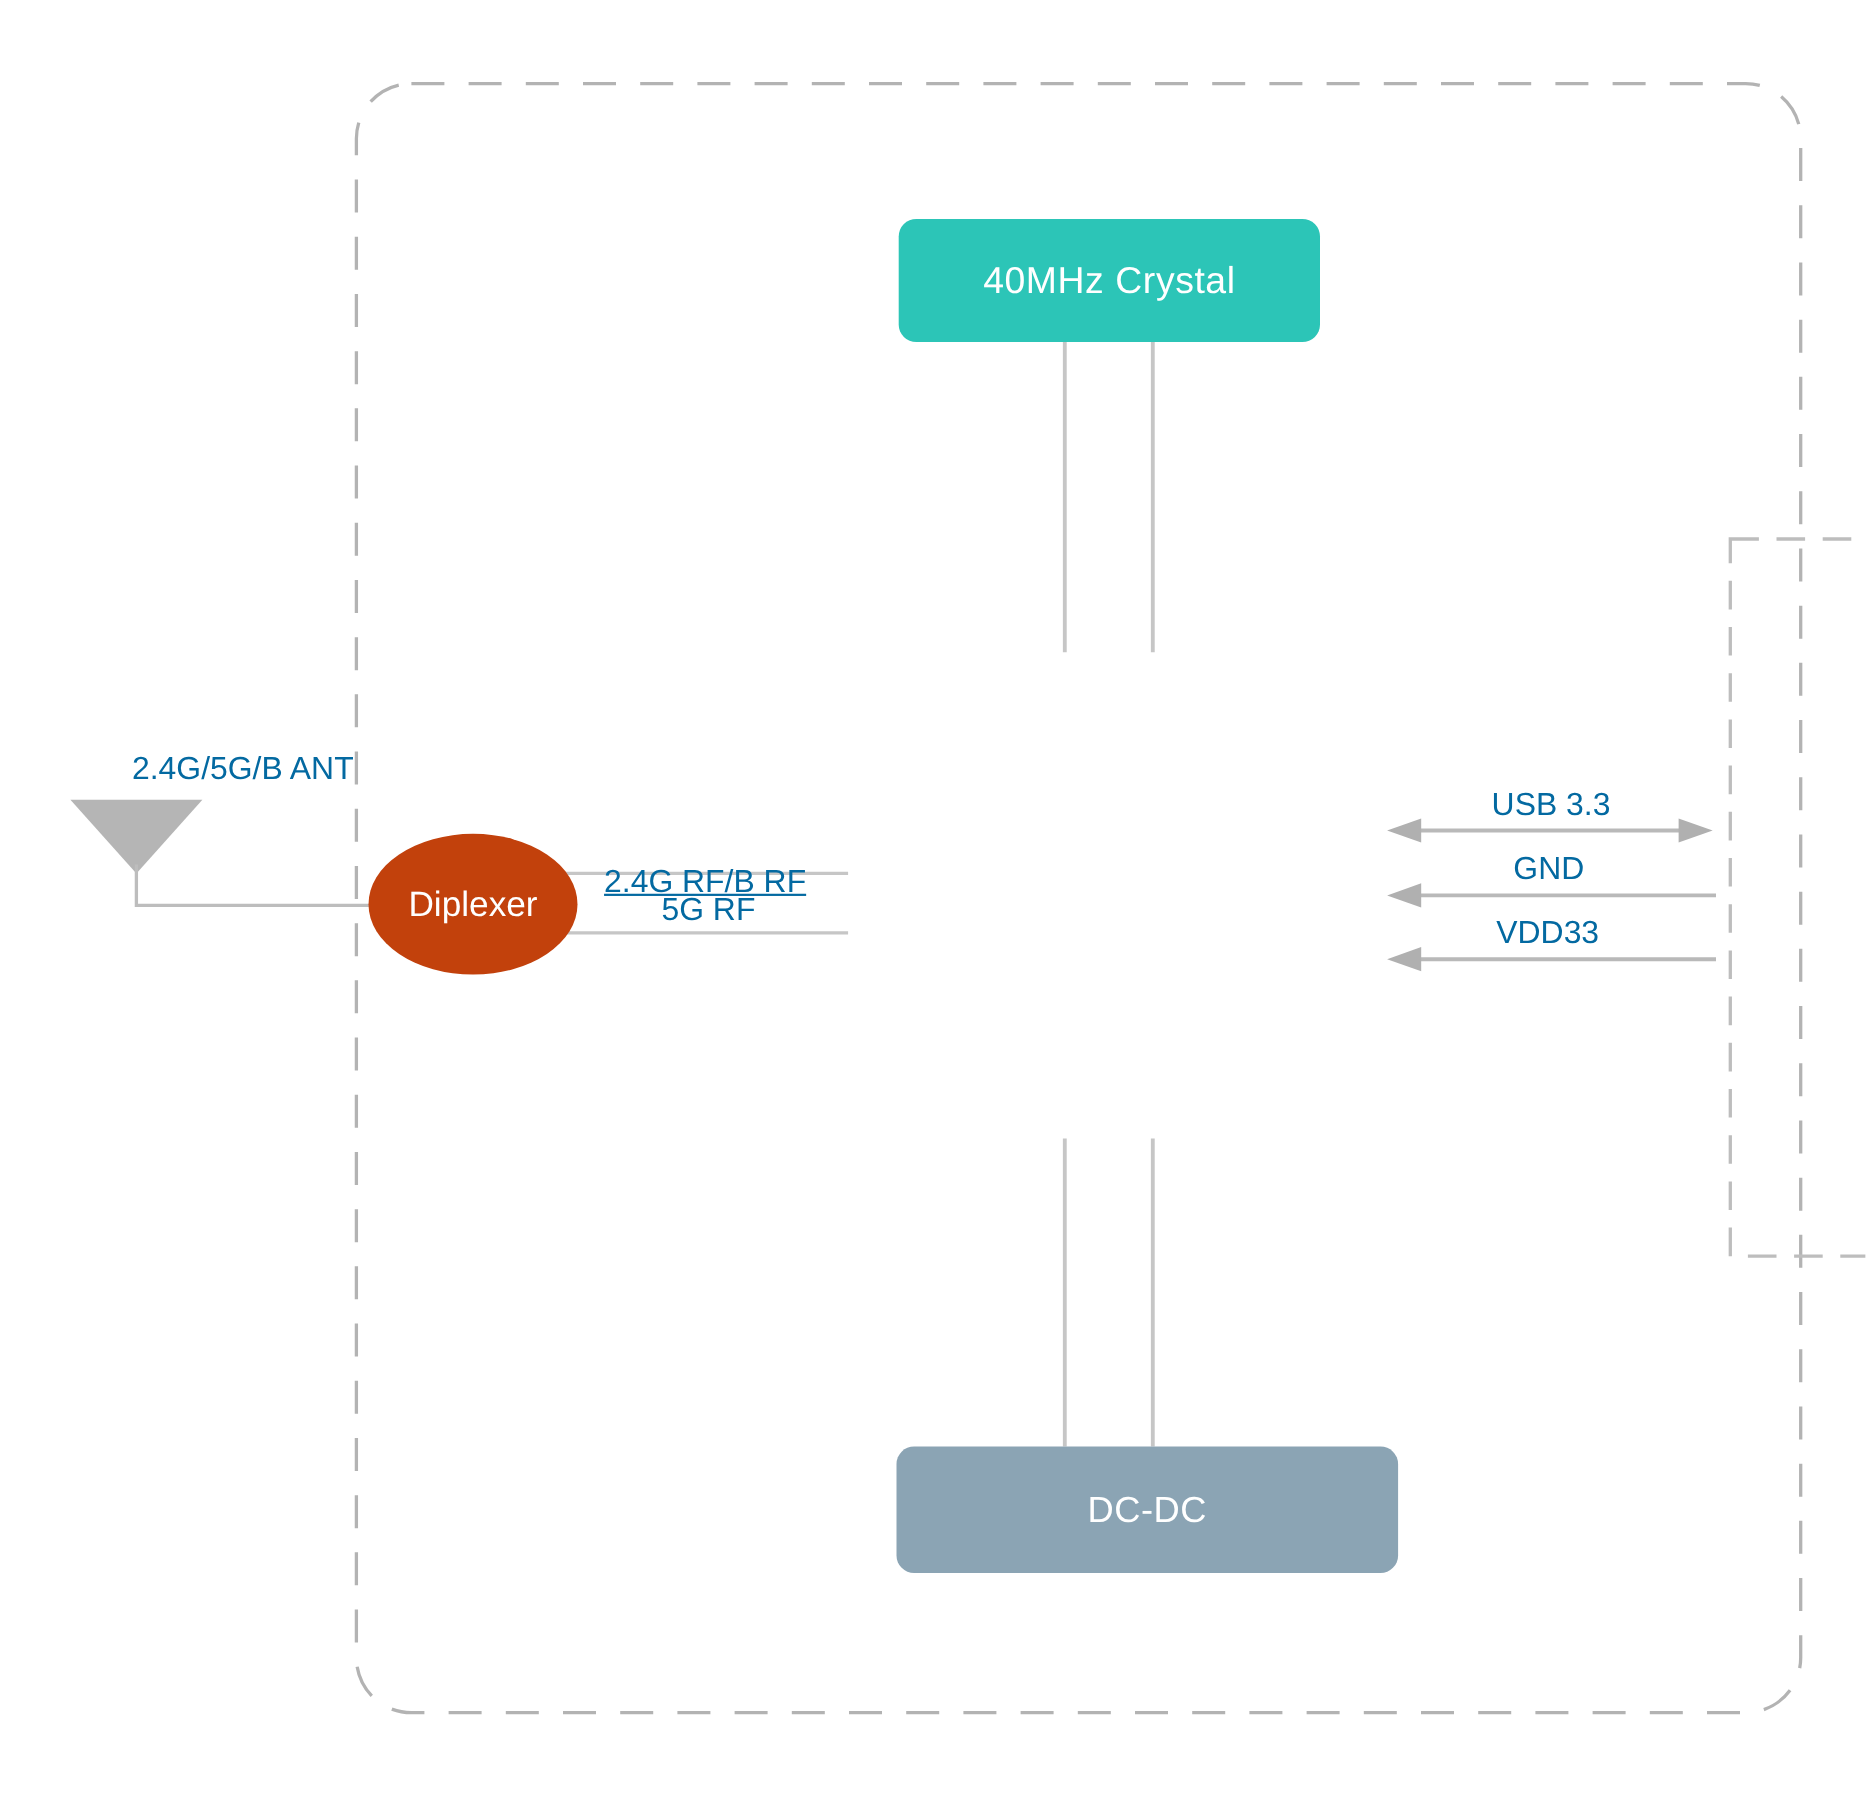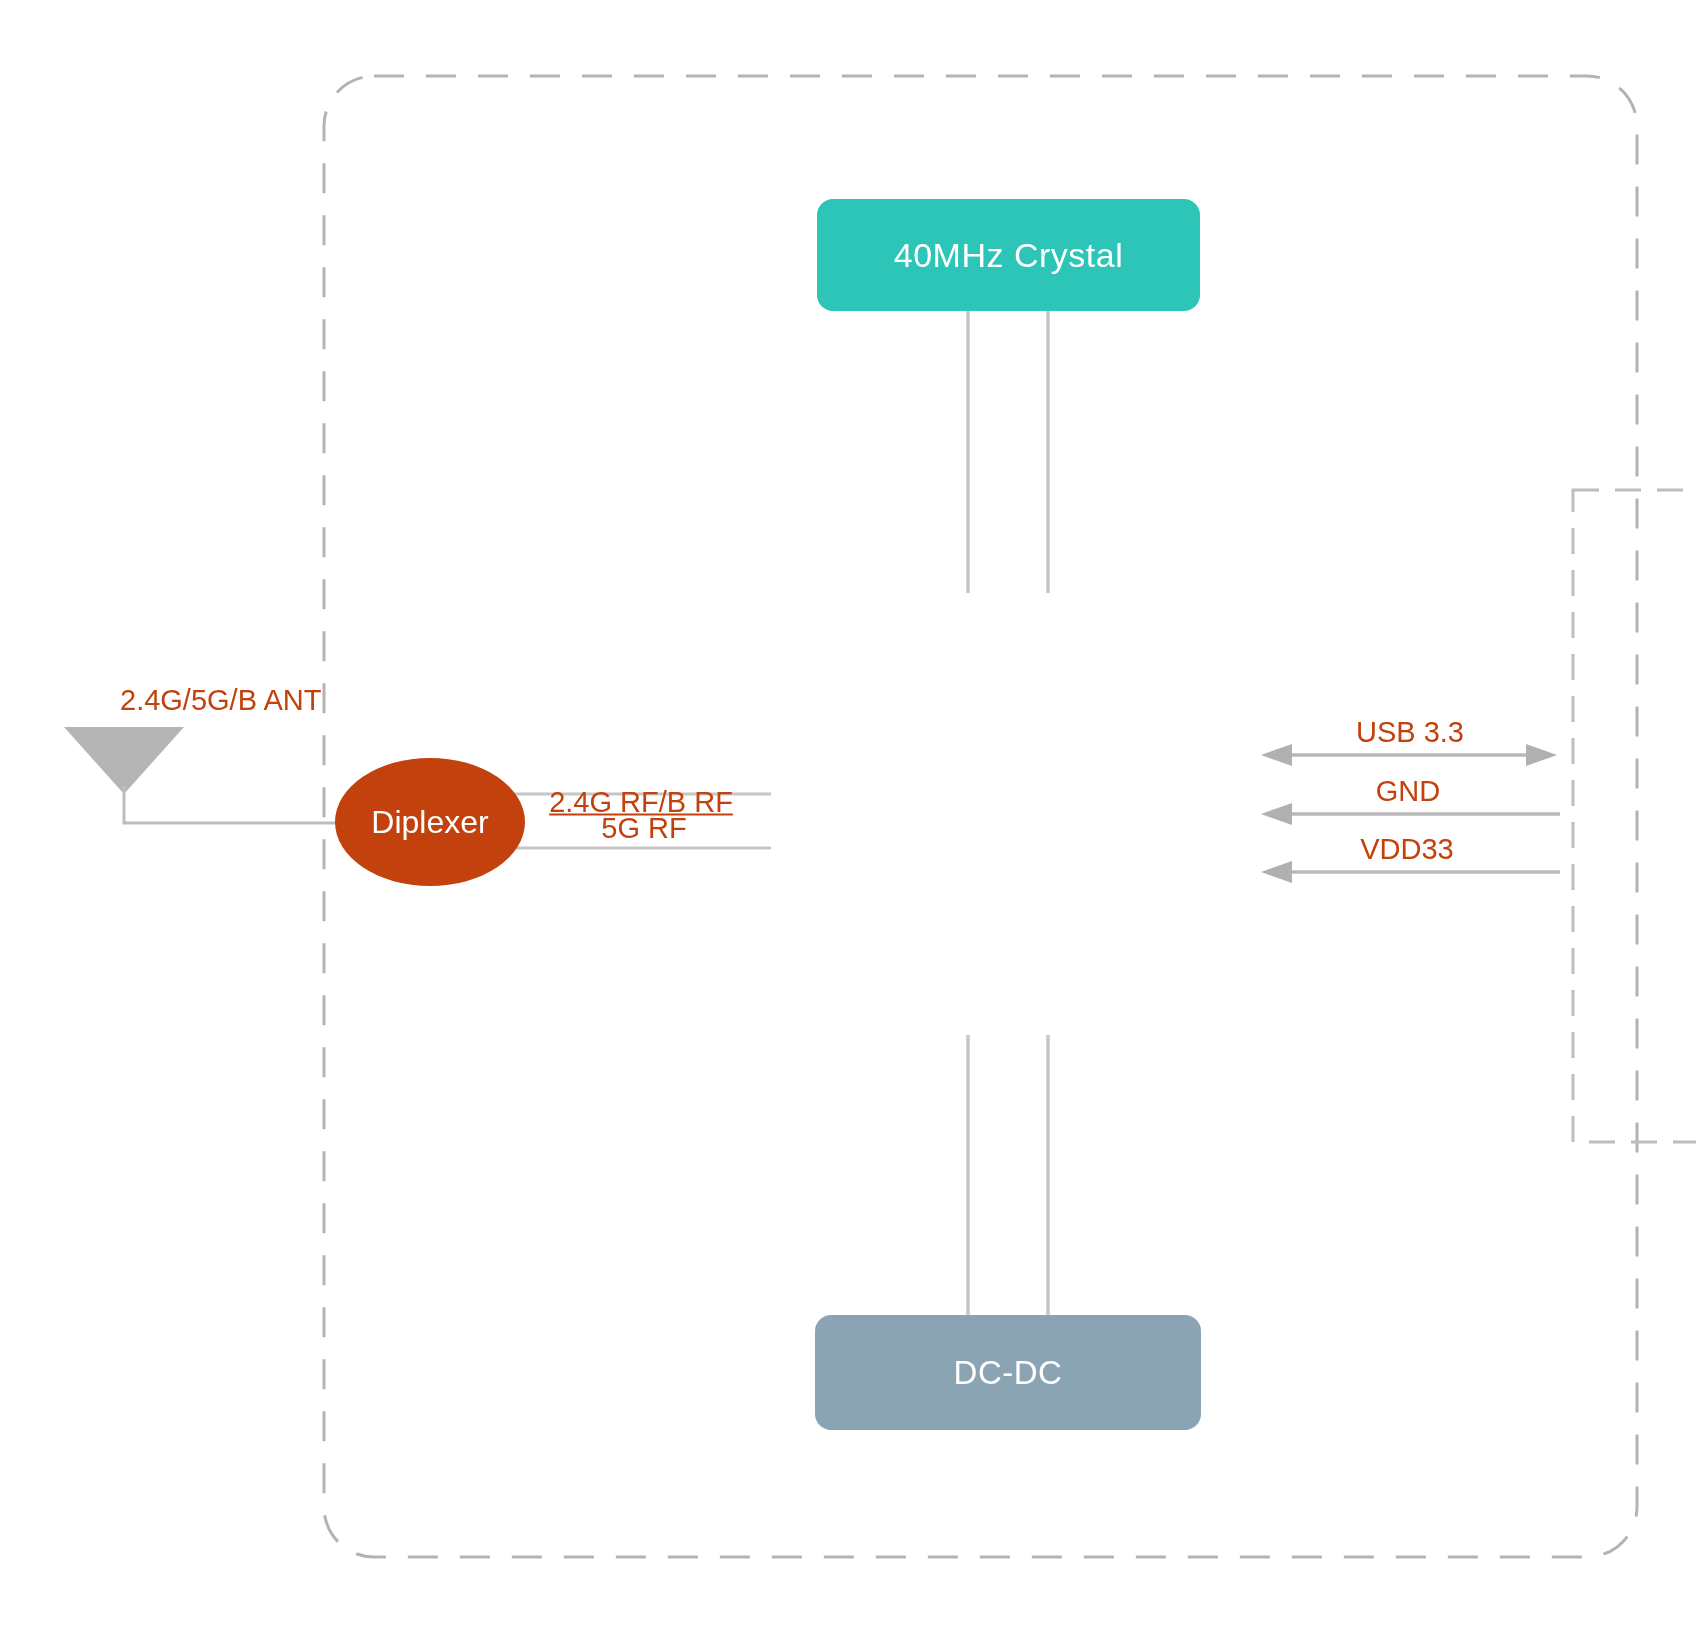--- a/index.html
+++ b/index.html
@@ -19,30 +19,30 @@
   .box span{display:block;}
   #crystal-box{
     left:817px;top:199px;width:383px;height:112px;
     background:#2cc5b7;border-radius:16px;font-size:34px;letter-spacing:0.5px;justify-content:center;
   }
   #chip-box{
     left:771px;top:593px;width:476px;height:442px;
     background:#2d2b2c;border-radius:30px;font-size:47px;color:#f2f2f2;letter-spacing:1px;
   }
   #dcdc-box{
-    left:815px;top:1315px;width:386px;height:115px;
+    left:815px;top:1315px;width:456px;height:115px;
     background:#8ba4b4;border-radius:16px;font-size:33px;letter-spacing:0.5px;
   }
   #diplexer-ellipse{
     left:335px;top:758px;width:190px;height:128px;
     background:#c2410c;border-radius:50%;font-size:32px;
   }
   .lbl{
     position:absolute;z-index:3;
-    color:#c2410c;font-size:29px;white-space:nowrap;
+    color:#0369a1;font-size:29px;white-space:nowrap;
     transform:translate(-50%,-50%);
   }
   #antenna-label{left:120px;top:700px;transform:translate(0,-50%);}
   #rf-label-0{left:641px;top:802px;text-decoration:underline;}
   #rf-label-1{left:644px;top:828px;}
   #sig-label-0{left:1410px;top:732px;}
   #sig-label-1{left:1408px;top:791px;}
   #sig-label-2{left:1407px;top:849px;}
 </style>
 </head>

